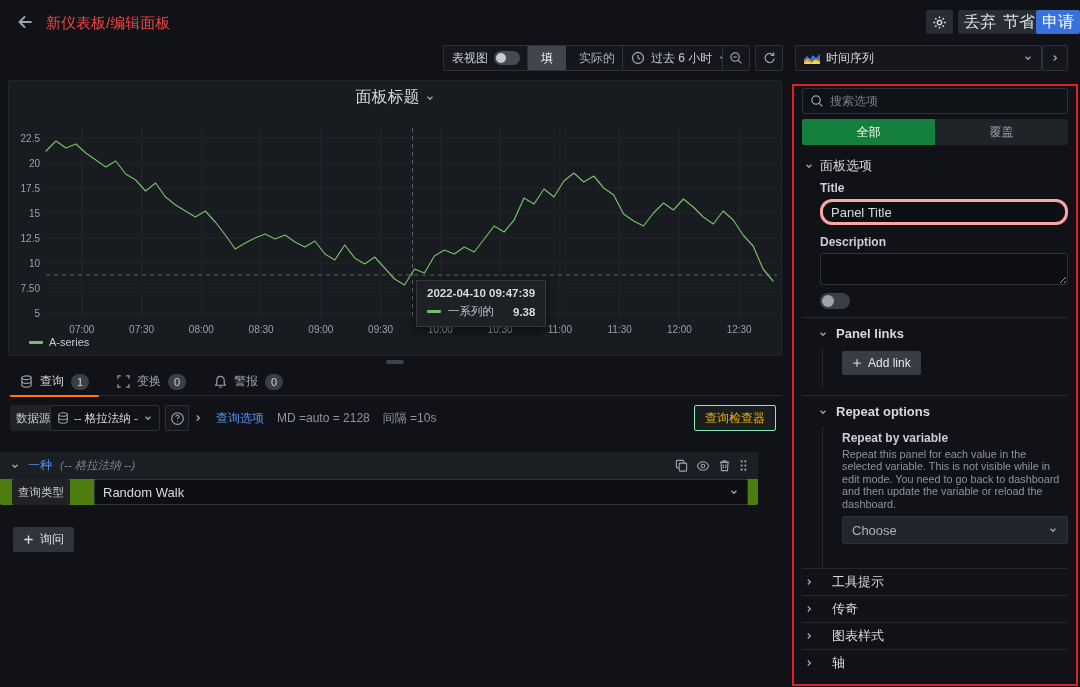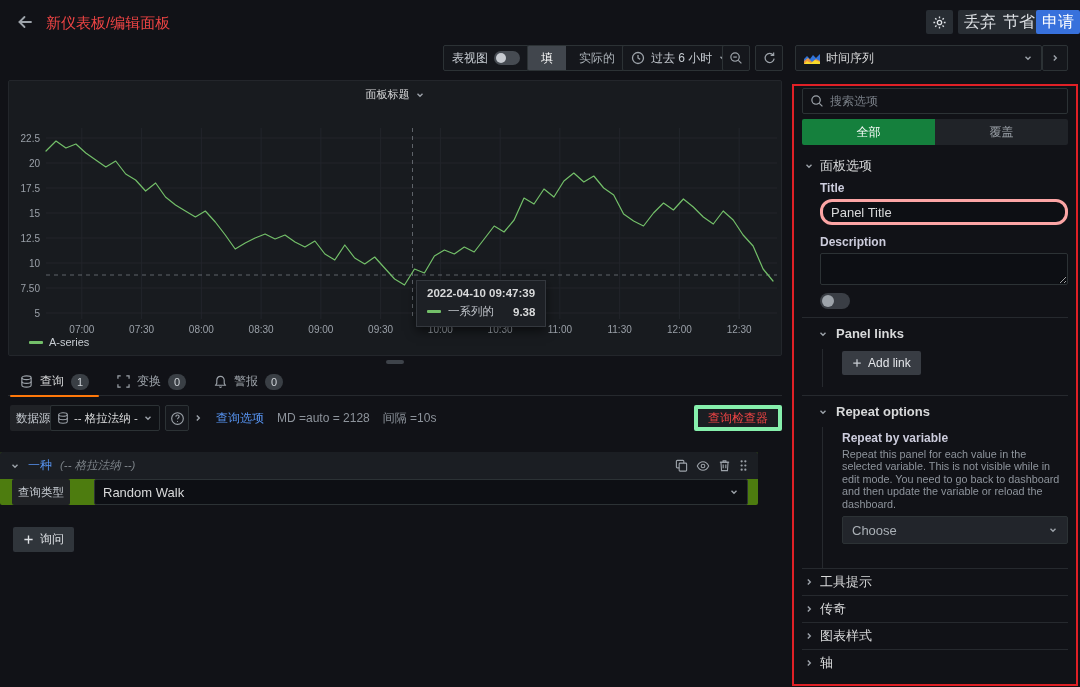--- a/index.html
+++ b/index.html
@@ -35,21 +35,21 @@
   .seg-item.active { background:#41464d; color:#fff; }
   #time-picker { left:622px; }
   #zoom-out-btn { left:722px; width:28px; padding:0; justify-content:center; }
   #refresh-btn { left:755px; width:28px; padding:0; justify-content:center; }
   #viz-picker { left:795px; width:247px; }
   #viz-picker .lbl { flex:1; color:#d8d9da; }
   #pane-collapse { left:1042px; width:26px; padding:0; justify-content:center; }
 
   
   #panel { left:8px; top:80px; width:774px; height:276px; background:#181b1f; border:1px solid #23262b; border-radius:2px; }
-  #panel-title { position:absolute; top:6px; left:0; right:0; display:flex; justify-content:center; align-items:center; gap:5px; color:#d8d9da; font-size:11px; cursor:pointer; }
+  #panel-title { position:absolute; top:6px; left:0; right:0; display:flex; justify-content:center; align-items:center; gap:5px; color:#d8d9da; font-size:16px; cursor:pointer; }
   #chart-svg { position:absolute; inset:0; font-family:"Liberation Sans",sans-serif; }
   #chart-legend { position:absolute; left:20px; bottom:7px; display:flex; align-items:center; gap:6px; font-size:11px; color:#c7ccd2; cursor:pointer; }
   .series-dash { width:14px; height:3px; border-radius:1px; background:#73bf69; flex:none; }
   #chart-tooltip { position:absolute; left:407px; top:199px; background:#1d2025; border:1px solid #34383e; border-radius:0; padding:6px 10px 7px; box-shadow:0 4px 10px rgba(0,0,0,.55); white-space:nowrap; }
   .tooltip-time { font-size:11.5px; font-weight:700; color:#d8d9da; }
   .tooltip-row { display:flex; align-items:center; gap:7px; margin-top:5px; font-size:11.5px; color:#c0c4ca;justify-content:flex-end; }
   .tooltip-val { margin-left:12px; color:#d8d9da; font-weight:600; }
   #splitter { left:386px; top:360px; width:18px; height:4px; background:#3e434a; border-radius:2px; cursor:row-resize; }
 
   
@@ -61,21 +61,21 @@
 
   
   .chip { position:absolute; height:26px; display:flex; align-items:center; padding:0 6px; background:#202226; border-radius:2px; color:#c7ccd2; font-size:11.5px; }
   #ds-chip { left:10px; top:405px; }
   #ds-select { position:absolute; left:50px; top:405px; width:110px; height:26px; border:1px solid #2c3235; border-radius:2px; background:#101216; display:flex; align-items:center; gap:5px; padding:0 6px; cursor:pointer; }
   #ds-select .lbl { flex:1; font-size:11.5px; color:#d8d9da; white-space:nowrap; overflow:hidden; }
   #help-btn { position:absolute; left:165px; top:405px; width:24px; height:26px; border:1px solid #2c3235; border-radius:2px; background:#15171c; display:flex; align-items:center; justify-content:center; cursor:pointer; }
   #qb-summary { position:absolute; left:193px; top:405px; height:26px; display:flex; align-items:center; gap:13px; }
   .link-blue { color:#5794f2; cursor:pointer; }
   .dim { color:#8e949c; }
-  #inspector-btn { position:absolute; left:694px; top:405px; height:26px; padding:0 10px; border:4px solid #86efac; border-radius:2px; background:#1a1d22; color:#ef4444; display:flex; align-items:center; cursor:pointer; }
+  #inspector-btn { position:absolute; left:694px; top:405px; height:26px; padding:0 10px; border:1px solid #86efac; border-radius:2px; background:#1a1d22; color:#eab308; display:flex; align-items:center; cursor:pointer; }
 
   
   #qcard { left:0; top:452px; width:758px; height:53px; background:#4d7c0f; border-radius:2px; }
   #qcard-header { height:27px; background:#1b1e23; border-radius:2px 2px 0 0; display:flex; align-items:center; gap:8px; padding:0 10px; }
   #qcard-name { color:#5794f2; font-weight:500; cursor:pointer; }
   #qcard-hint { color:#7a8086; font-style:italic; font-size:11.5px; }
   #qcard-header .sp { flex:1; }
   #qcard-header .ico { cursor:pointer; }
   #qcard-body { position:relative; height:26px; }
   #qtype-chip { left:12px; top:0; }
@@ -102,21 +102,21 @@
   .tgl2 { margin-top:5px; width:30px; height:16px; border-radius:9px; background:#3a3e45; position:relative; cursor:pointer; }
   .tgl2 .knob { position:absolute; left:2px; top:2px; width:12px; height:12px; border-radius:50%; background:#9da3aa; }
   .sb-sub { margin-top:8px; border-top:1px solid #26292e; }
   .sb-subcat { padding:8px 0; margin-left:16px; display:flex; align-items:center; gap:8px; color:#d8d9da; font-size:13px; font-weight:700; cursor:pointer; }
   .sb-subcontent { margin-left:20px; border-left:1px solid #26292e; padding:2px 0 12px 19px; }
   #add-link-btn { display:inline-flex; align-items:center; gap:6px; height:24px; padding:0 10px; background:#383c43; border-radius:2px; color:#e4e6ea; font-weight:500; cursor:pointer; }
   .f-desc { margin-top:3px; width:226px; font-size:10.8px; line-height:1.15; color:#8e949c; }
   #choose-select { margin-top:6px; width:226px; height:28px; background:#22252b; border:1px solid #2c3235; border-radius:2px; display:flex; align-items:center; padding:0 9px; color:#aab0b6; font-size:13px; cursor:pointer; }
   #choose-select .lbl { flex:1; }
   #repeat-content { padding-bottom:24px; }
-  .sb-row { height:27px; border-top:1px solid #26292e; display:flex; align-items:center; gap:6px; padding-left:2px; color:#d8d9da; font-size:13px; cursor:pointer;text-align:center; }
+  .sb-row { height:27px; border-top:1px solid #26292e; display:flex; align-items:center; gap:18px; padding-left:2px; color:#d8d9da; font-size:13px; cursor:pointer;text-align:center; }
 </style>
 </head>
 <body>
 
 <div class="abs" id="header-back">
   <span class="ico">
     <svg width="16" height="16" viewBox="0 0 16 16" fill="none" stroke="currentColor" stroke-width="1.8" stroke-linecap="round" stroke-linejoin="round">
         <path d="M7.5 3 L2.5 8 L7.5 13"></path>
         <path d="M2.5 8 H14"></path>
       </svg>

